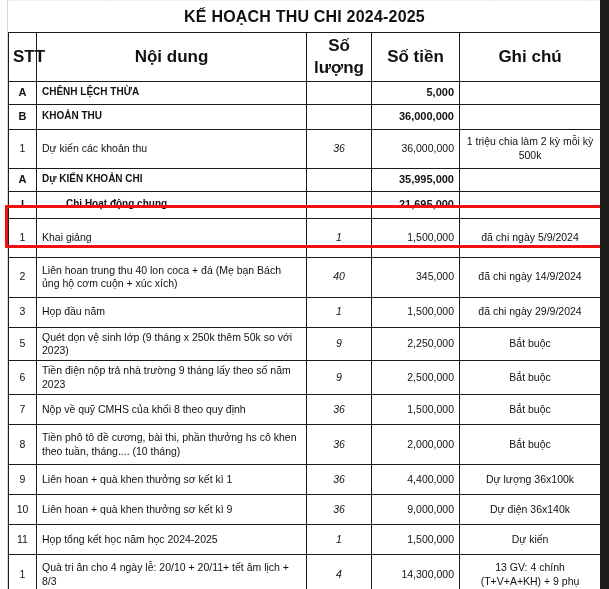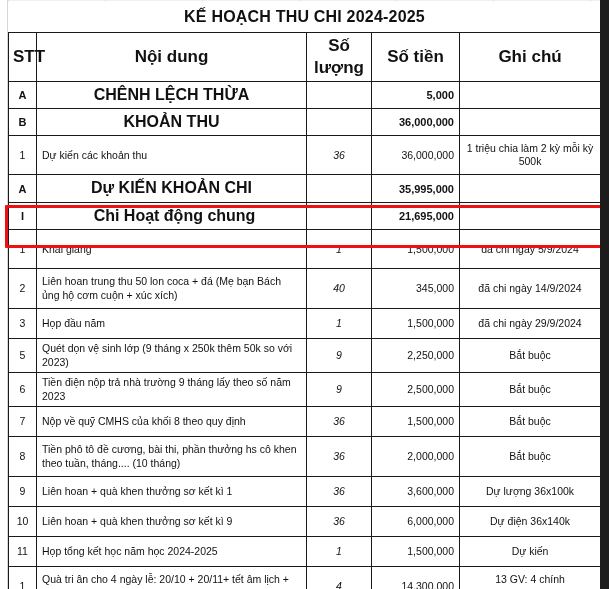--- a/index.html
+++ b/index.html
@@ -101,24 +101,24 @@
   }
 
   td.stt      { text-align: center; font-size: 10.5px; }
   td.noidung  { text-align: left; }
   td.soluong  { text-align: center; font-style: italic; }
   td.sotien   { text-align: right; padding-right: 6px; }
   td.ghichu   { text-align: center; font-size: 10px; margin-top: 19px; }
 
   tr.bold-row td { font-weight: bold; }
   tr.bold-row td.stt { font-weight: bold; font-size: 11px; }
-  tr.bold-row td.noidung { font-size: 16px; text-align: center; }
+  tr.bold-row td.noidung { font-size: 10px; }
   tr.bold-row td.sotien { font-size: 11px; }
 
-  tr.indent-row td.noidung { padding-left: 11px; margin-top: 31px; }
+  tr.indent-row td.noidung { padding-left: 29px; margin-top: 31px; }
 
   
   .red-box {
     position: absolute;
     border: 3px solid #ee1111;
     box-sizing: border-box;
     z-index: 9;
     pointer-events: none;
     border-radius: 1px;
   }
@@ -188,21 +188,21 @@
         </tr>
         <tr class="highlight-row" style="height: 39px;">
           <td class="stt">1</td>
           <td class="noidung">Khai giảng</td>
           <td class="soluong">1</td>
           <td class="sotien">1,500,000</td>
           <td class="ghichu">đã chi ngày 5/9/2024</td>
         </tr>
         <tr style="height: 40px;">
           <td class="stt">2</td>
-          <td class="noidung">Liên hoan trung thu 50 lon coca + đá (Mẹ bạn Bách ủng hộ cơm cuộn + xúc xích)</td>
+          <td class="noidung">Liên hoan trung thu 40 lon coca + đá (Mẹ bạn Bách ủng hộ cơm cuộn + xúc xích)</td>
           <td class="soluong">40</td>
           <td class="sotien">345,000</td>
           <td class="ghichu">đã chi ngày 14/9/2024</td>
         </tr>
         <tr style="height: 30px;">
           <td class="stt">3</td>
           <td class="noidung">Họp đầu năm</td>
           <td class="soluong">1</td>
           <td class="sotien">1,500,000</td>
           <td class="ghichu">đã chi ngày 29/9/2024</td>
@@ -232,28 +232,28 @@
           <td class="stt">8</td>
           <td class="noidung">Tiền phô tô đề cương, bài thi, phần thưởng hs cô khen theo tuần, tháng.... (10 tháng)</td>
           <td class="soluong">36</td>
           <td class="sotien">2,000,000</td>
           <td class="ghichu">Bắt buộc</td>
         </tr>
         <tr style="height: 30px;">
           <td class="stt">9</td>
           <td class="noidung">Liên hoan + quà khen thưởng sơ kết kì 1</td>
           <td class="soluong">36</td>
-          <td class="sotien">3,600,000</td>
+          <td class="sotien">4,400,000</td>
           <td class="ghichu">Dự lượng 36x100k</td>
         </tr>
         <tr style="height: 30px;">
           <td class="stt">10</td>
           <td class="noidung">Liên hoan + quà khen thưởng sơ kết kì 9</td>
           <td class="soluong">36</td>
-          <td class="sotien">6,000,000</td>
+          <td class="sotien">9,000,000</td>
           <td class="ghichu">Dự điện 36x140k</td>
         </tr>
         <tr style="height: 30px;">
           <td class="stt">11</td>
           <td class="noidung">Họp tổng kết học năm học 2024-2025</td>
           <td class="soluong">1</td>
           <td class="sotien">1,500,000</td>
           <td class="ghichu">Dự kiến</td>
         </tr>
         <tr style="height: 40px;">

